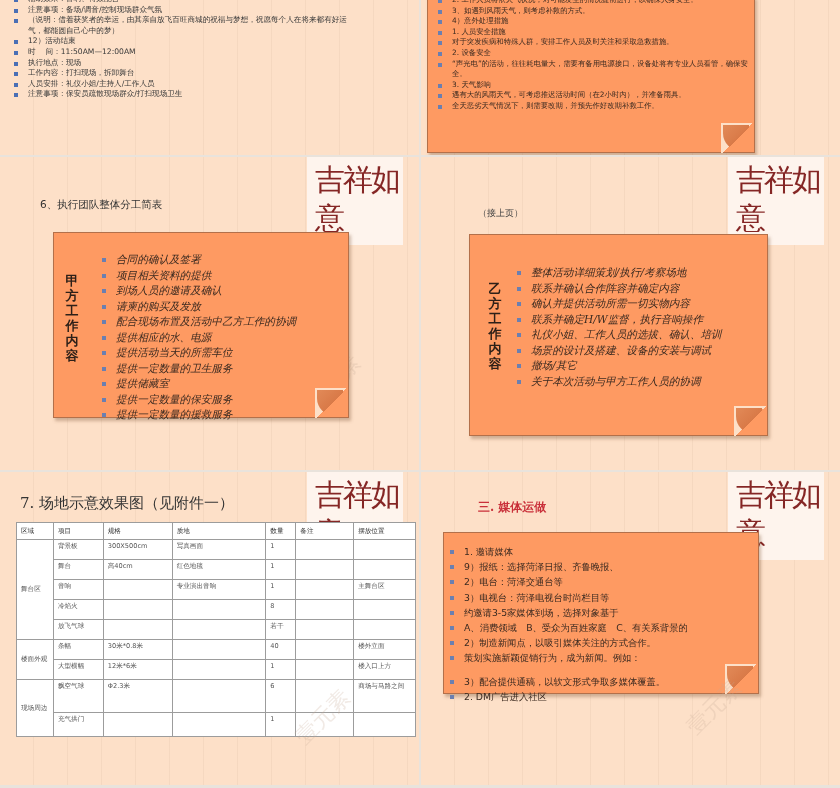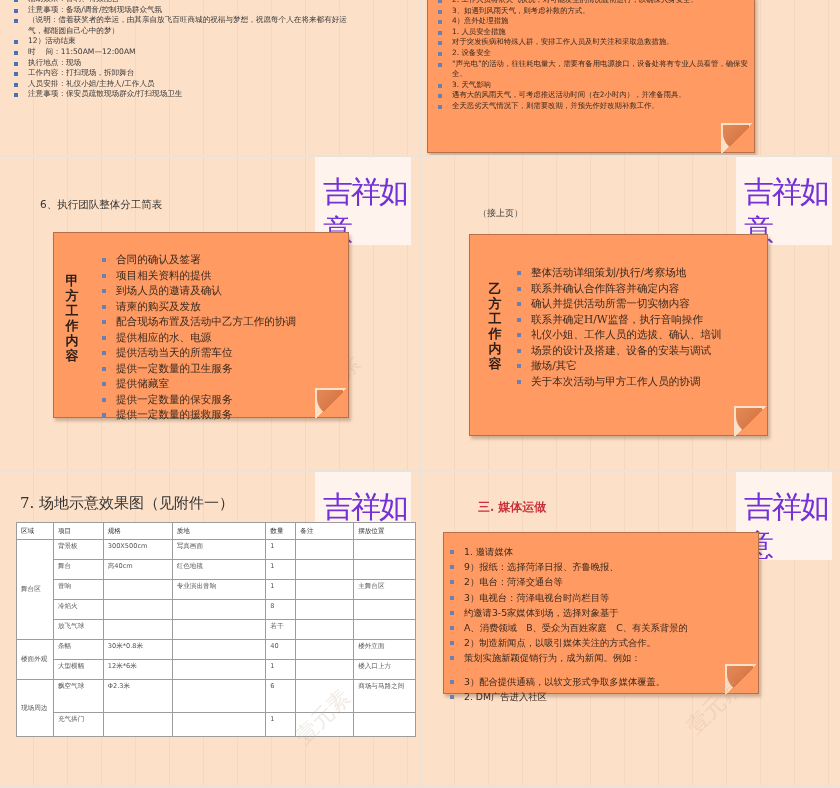--- a/index.html
+++ b/index.html
@@ -14,24 +14,24 @@
     overflow: hidden;
   }
   .s1 { left: 0; top: 0; width: 419px; height: 155px; }
   .s2 { left: 421px; top: 0; width: 419px; height: 155px; }
   .s3 { left: 0; top: 157px; width: 419px; height: 313px; }
   .s4 { left: 421px; top: 157px; width: 419px; height: 313px; }
   .s5 { left: 0; top: 472px; width: 419px; height: 313px; }
   .s6 { left: 421px; top: 472px; width: 419px; height: 313px; }
 
   .stamp {
-    position: absolute; right: 8px; top: 0; width: 96px; height: 88px;
+    position: absolute; right: 16px; top: 0; width: 96px; height: 88px;
     background: #fff6ef; border-radius: 0 0 0 14px;
-    color: #6d28d9; font-family: "DejaVu Serif", serif; font-size: 30px; line-height: 38px;
-    padding: 16px 0 0 8px; letter-spacing: -2px; opacity: 0.95;
+    color: #7f1d1d; font-family: "DejaVu Serif", serif; font-size: 30px; line-height: 38px;
+    padding: 4px 0 0 8px; letter-spacing: -2px; opacity: 0.95;
   }
 
   ul.bul { list-style: none; }
   ul.bul li { position: relative; padding-left: 18px; }
   ul.bul li::before {
     content: ""; position: absolute; left: 4px; width: 4px; height: 4px; background: #4a6fb5;
   }
 
   
   .s1 ul { position: absolute; left: 10px; top: -6px; width: 340px; font-size: 7.6px; line-height: 10.6px; color: #3a3a3a; }
@@ -62,21 +62,21 @@
   .s3 .note { left: 53px; top: 75px; width: 296px; height: 186px; }
   .s4 .note { left: 48px; top: 77px; width: 299px; height: 202px; }
 
   .vlabel {
     position: absolute; width: 16px; font-size: 13px; line-height: 15px; font-weight: bold; color: #2e2018;
     text-align: center; font-family: "DejaVu Serif", serif;
   }
   .s3 .vlabel { left: 10px; top: 40px; }
   .s4 .vlabel { left: 17px; top: 46px; }
 
-  .s3 ul, .s4 ul { position: absolute; font-size: 10.6px; line-height: 15.5px; color: #3b2a20; font-family: "DejaVu Serif", serif; }
+  .s3 ul, .s4 ul { position: absolute; font-size: 10.6px; line-height: 15.5px; color: #3b2a20; font-family: "DejaVu Serif", serif; font-style: italic; }
   .s3 ul { left: 44px; top: 19px; }
   .s4 ul { left: 43px; top: 30px; }
   .s3 ul li::before, .s4 ul li::before { top: 6px; background: #6b7fb0; }
 
   
   .s5 .slide-title { left: 20px; top: 22px; font-size: 15px; font-family: "DejaVu Serif", serif; color: #333; }
   .s5 table {
     position: absolute; left: 16px; top: 50px; width: 400px; border-collapse: collapse; background: #fff;
     font-size: 6.6px; color: #555; border: 1px solid #8a8a8a;
   }

